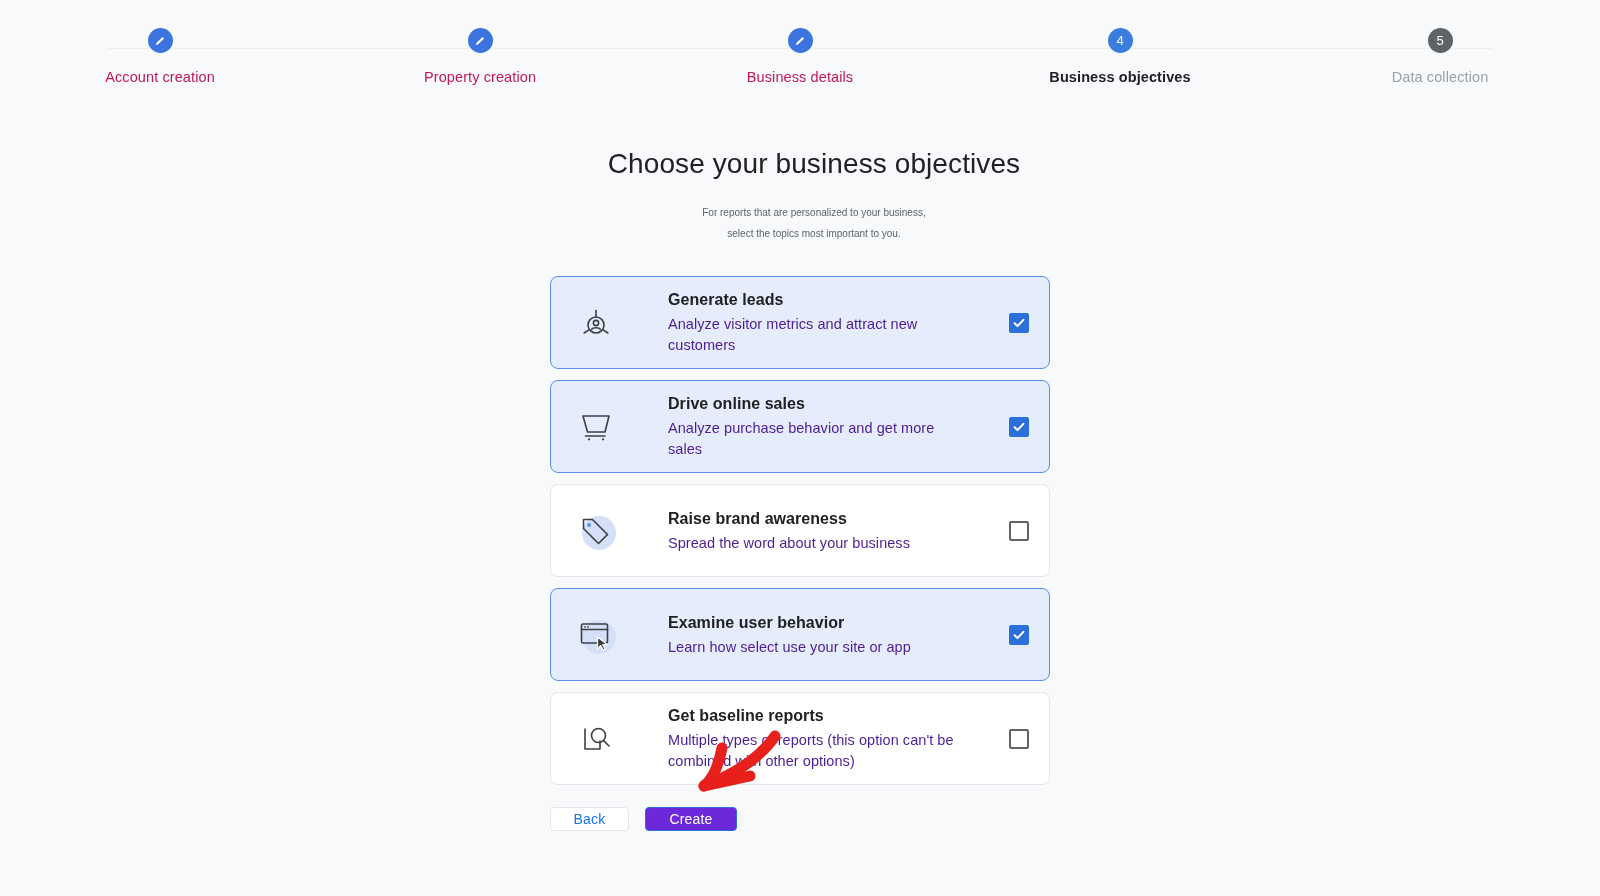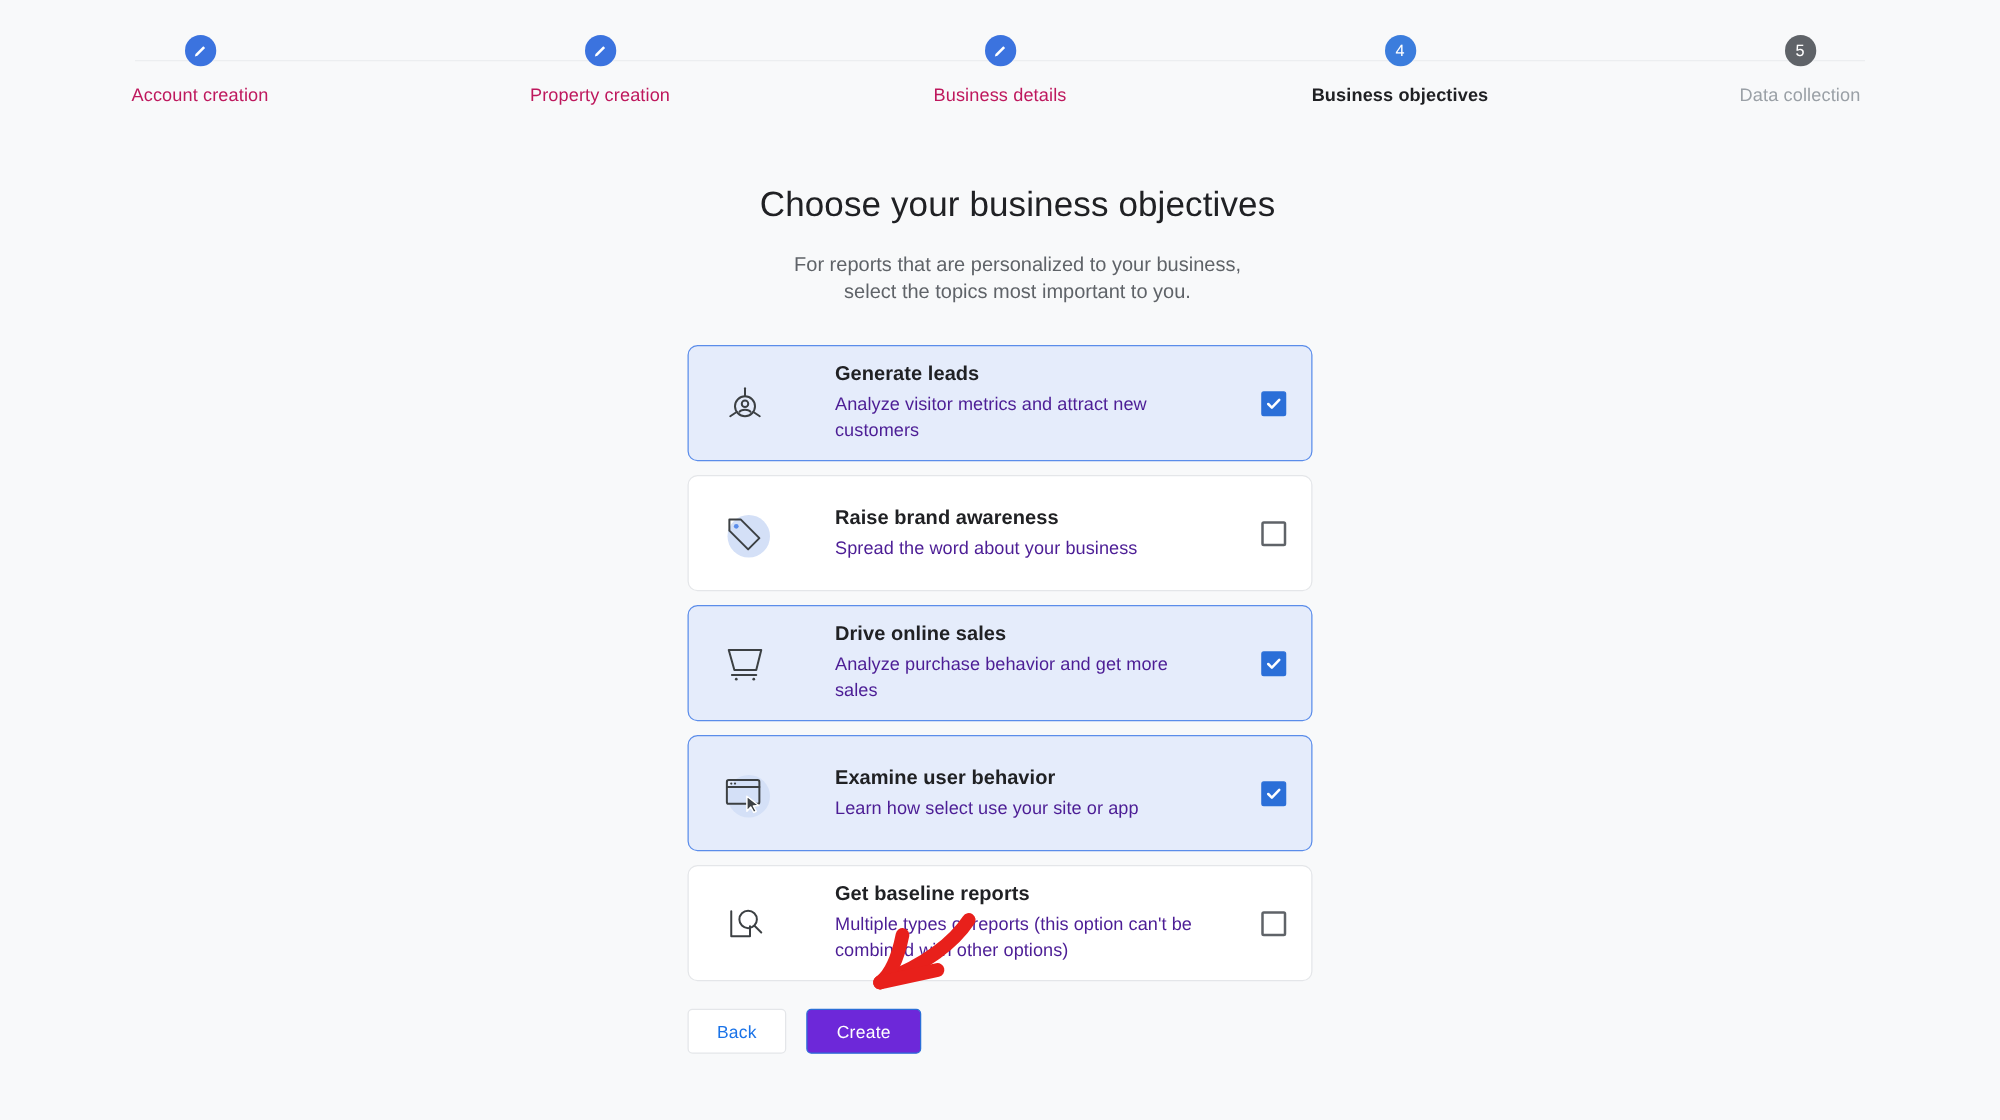--- a/index.html
+++ b/index.html
@@ -79,21 +79,21 @@
   }
   .page-title {
     font-size: 28px;
     color: #202124;
     font-weight: normal;
     letter-spacing: .1px;
     margin: 0;
   }
   .page-sub {
     margin: 22px auto 0 auto;
-    font-size: 16px;
+    font-size: 10px;
     line-height: 21px;
     color: #5f6368;
     max-width: 420px;
   }
 
   
   .cards {
     width: 500px;
     margin: 32px auto 0 auto;
   }
@@ -167,21 +167,21 @@
   
   .footer {
     width: 500px;
     margin: 22px auto 0 auto;
     display: flex;
     align-items: center;
     gap: 16px;
   }
   .btn {
     box-sizing: border-box;
-    height: 36px;
+    height: 24px;
     border-radius: 4px;
     font-size: 14px;
     display: flex;
     align-items: center;
     justify-content: center;
     letter-spacing: .2px;
     cursor: pointer;
     font-family: "Liberation Sans", sans-serif;
   }
   .btn-back {
@@ -272,52 +272,52 @@
       <div class="obj-text">
         <div class="obj-title">Generate leads</div>
         <div class="obj-desc">Analyze visitor metrics and attract new customers</div>
       </div>
       <div class="cbox on">
         <svg width="14" height="14" viewBox="0 0 14 14">
           <path d="M2.6 7.2 L5.5 10.1 L11.4 3.9" stroke="#ffffff" stroke-width="2" fill="none" stroke-linecap="round" stroke-linejoin="round"></path>
         </svg>
       </div>
     </div>
-    <div class="obj-card">
-      <div class="obj-icon">
-        <div class="halo"></div>
-        <svg width="34" height="34" viewBox="0 0 34 34">
-          <path d="M4.5 14.5 L4.5 5.5 L13.5 5.5 L28.5 20.5 L19.5 29.5 Z" stroke="#3c4043" fill="none" stroke-width="1.6" stroke-linecap="round" stroke-linejoin="round"></path>
-          <circle cx="10" cy="11" r="1.9" fill="#5b8dea" stroke="none"></circle>
-        </svg>
-      </div>
-      <div class="obj-text">
-        <div class="obj-title">Raise brand awareness</div>
-        <div class="obj-desc">Spread the word about your business</div>
-      </div>
-      <div class="cbox off"></div>
-    </div>
     <div class="obj-card selected">
       <div class="obj-icon">
         <svg width="36" height="34" viewBox="0 0 36 34">
           <path d="M5 6 L31 6 L27 22 L9.5 22 Z" stroke="#3c4043" fill="none" stroke-width="1.6" stroke-linecap="round" stroke-linejoin="round"></path>
           <path d="M7.5 26 L27 26" stroke="#3c4043" fill="none" stroke-width="1.6" stroke-linecap="round" stroke-linejoin="round"></path>
           <circle cx="11" cy="29.3" r="1.1" fill="#3c4043" stroke="none"></circle>
           <circle cx="25" cy="29.3" r="1.1" fill="#3c4043" stroke="none"></circle>
         </svg>
       </div>
       <div class="obj-text">
         <div class="obj-title">Drive online sales</div>
         <div class="obj-desc">Analyze purchase behavior and get more sales</div>
       </div>
       <div class="cbox on">
         <svg width="14" height="14" viewBox="0 0 14 14">
           <path d="M2.6 7.2 L5.5 10.1 L11.4 3.9" stroke="#ffffff" stroke-width="2" fill="none" stroke-linecap="round" stroke-linejoin="round"></path>
         </svg>
       </div>
+    </div>
+    <div class="obj-card">
+      <div class="obj-icon">
+        <div class="halo"></div>
+        <svg width="34" height="34" viewBox="0 0 34 34">
+          <path d="M4.5 14.5 L4.5 5.5 L13.5 5.5 L28.5 20.5 L19.5 29.5 Z" stroke="#3c4043" fill="none" stroke-width="1.6" stroke-linecap="round" stroke-linejoin="round"></path>
+          <circle cx="10" cy="11" r="1.9" fill="#5b8dea" stroke="none"></circle>
+        </svg>
+      </div>
+      <div class="obj-text">
+        <div class="obj-title">Raise brand awareness</div>
+        <div class="obj-desc">Spread the word about your business</div>
+      </div>
+      <div class="cbox off"></div>
     </div>
     <div class="obj-card selected">
       <div class="obj-icon">
         <div class="halo"></div>
         <svg width="36" height="32" viewBox="0 0 36 32">
           <rect x="3.5" y="5" width="26" height="19" rx="1.5" stroke="#3c4043" fill="none" stroke-width="1.6" stroke-linecap="round" stroke-linejoin="round"></rect>
           <path d="M3.5 10.5 L29.5 10.5" stroke="#3c4043" fill="none" stroke-width="1.6" stroke-linecap="round" stroke-linejoin="round"></path>
           <circle cx="7" cy="7.8" r="0.9" fill="#3c4043" stroke="none"></circle>
           <circle cx="10" cy="7.8" r="0.9" fill="#3c4043" stroke="none"></circle>
           <path d="M19.5 18 L19.5 30 L22.6 26.6 L25 31 L27 30 L24.7 25.8 L29 25.4 Z" fill="#3c4043" stroke="#ffffff" stroke-width="1.2" stroke-linejoin="round"></path>

